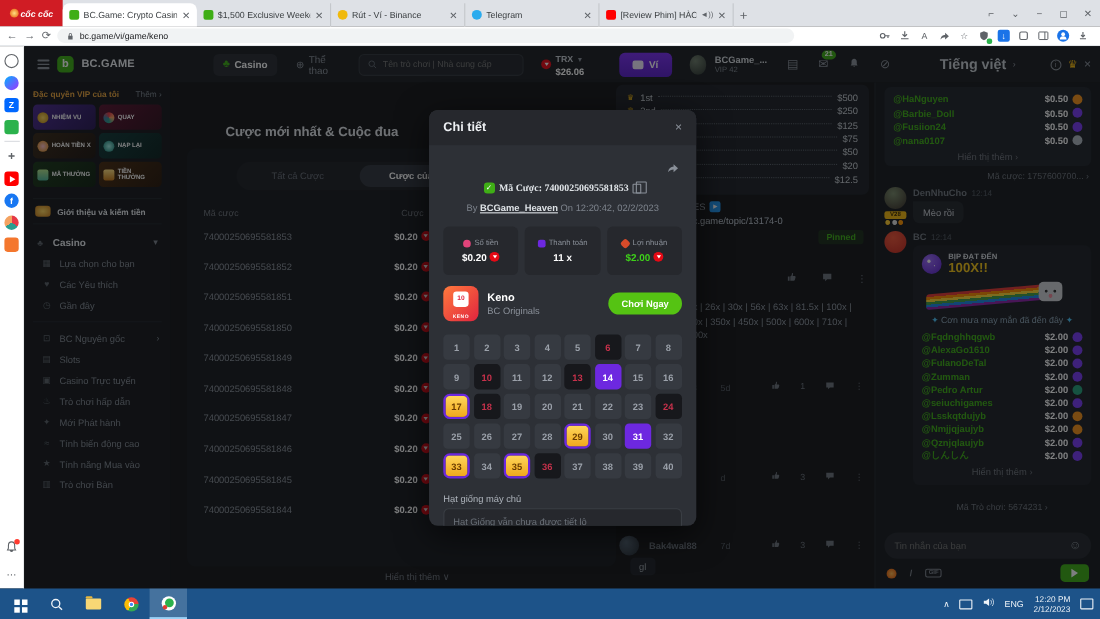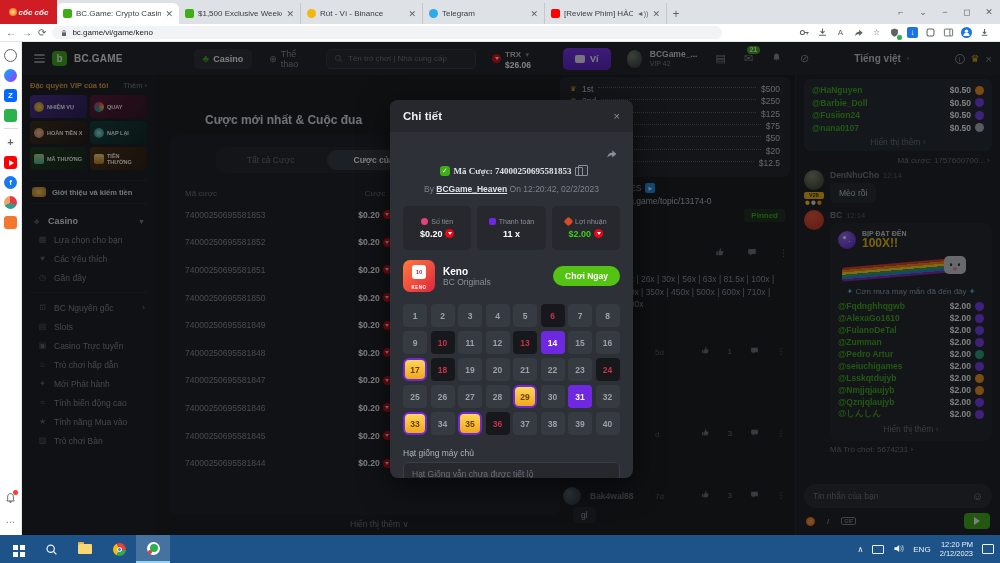--- a/index.html
+++ b/index.html
@@ -81,21 +81,21 @@
   .wallet-btn { height:22px; border-radius:5px; background:linear-gradient(180deg,#7b2ff0,#5b21c8); color:#fff; font-size:9px; font-weight:bold; display:flex; align-items:center; gap:5px; padding:0 12px;margin-left:24px; }
   .wic { width:10px; height:8px; background:#fff; border-radius:2px; opacity:.9; }
   .avatar { width:18px; height:18px; border-radius:50%; background:radial-gradient(circle at 35% 30%,#6f7d6b,#2d3430); margin-left:8px; }
   .uinfo { display:flex; flex-direction:column; line-height:9px; }
   .uinfo .un { font-size:8.5px; font-weight:bold; color:#d6dade; }
   .uinfo .vip { font-size:7px; color:#7d838c; }
   .hic { color:#8a9099; font-size:11px; position:relative; margin-left:10px; }
   .hic svg { width:11px; height:11px; }
   .badge21 { position:absolute; top:-6px; right:-7px; background:#3fae16; color:#fff; font-size:6.5px; font-weight:bold; border-radius:6px; padding:0 3px; line-height:8px; }
   .chat-head { width:205px; display:flex; align-items:center; gap:6px; padding:0 8px 0 45px; }
-  .chat-head .lang { color:#c7ccd2; font-size:10px; font-weight:bold; }
+  .chat-head .lang { color:#c7ccd2; font-size:13px; font-weight:bold; }
   .chat-head .arr { color:#8a9099; font-size:8px; }
   .chat-head .sp { flex:1; }
   .info-ic { width:10px; height:10px; border:1px solid #8a9099; border-radius:50%; color:#8a9099; font-size:7px; text-align:center; line-height:9px; }
   .trophy { color:#f5b90f; font-size:10px; }
   .xgly { color:#8a9099; font-size:11px; }
 
   
   .leftnav { position:absolute; left:0; top:33px; width:133px; bottom:0; background:#191b1f; padding:6px 8px; }
   .vip-head { display:flex; align-items:center; font-size:7.5px; }
   .vip-head .t { color:#e8a33d; font-weight:bold; }
@@ -185,21 +185,21 @@
   .rainbow { position:absolute; left:4px; top:9px; width:110px; height:14px; border-radius:3px; transform:skewY(-5deg);
     background:linear-gradient(#e53935 0 17%,#fb8c00 17% 34%,#fdd835 34% 50%,#43a047 50% 67%,#1e88e5 67% 84%,#8e24aa 84%); }
   .nyancat { position:absolute; left:106px; top:2px; width:22px; height:18px; background:#cfd2d6; border-radius:5px;
     background-image:radial-gradient(circle at 32% 48%,#333 1px,transparent 1.6px),radial-gradient(circle at 68% 48%,#333 1px,transparent 1.6px),radial-gradient(circle at 50% 72%,#e89 1.5px,transparent 2px); }
   .rain-cap { text-align:center; color:#8fa6b8; font-size:8px; margin:3px 0 4px; }
   .rain-cap .sp2 { color:#4fc3f7; }
   .wrow { display:flex; align-items:center; height:12px; font-size:8.5px; }
   .wrow .nm { color:#3fae16; font-weight:bold; flex:1; white-space:nowrap; overflow:hidden; }
   .wrow .am { color:#fff; font-weight:bold; margin-right:4px; }
   .rain-more { text-align:center; color:#6f747c; font-size:8.5px; margin-top:4px; }
-  .game-line { text-align:left; color:#6f747c; font-size:8px; margin-top:4px; }
+  .game-line { text-align:center; color:#6f747c; font-size:8px; margin-top:16px; }
   .chat-input { height:24px; background:#26292e; border-radius:14px; display:flex; align-items:center; padding:0 9px; }
   .chat-input input { flex:1; background:none; border:none; outline:none; color:#9aa0a8; font-size:8.5px; font-family:"Liberation Sans",sans-serif; }
   .smiley { color:#8a9099; font-size:11px; }
   .chat-tools { display:flex; align-items:center; gap:12px; padding:0 2px 2px; }
   .ctool { color:#7d838c; font-size:8px; font-weight:bold; }
   .ctool.hot { width:9px; height:9px; border-radius:50%; background:radial-gradient(#ffb74d,#e65100); }
   .gifbox { border:1px solid #7d838c; border-radius:2px; font-size:5.5px; padding:0 2px; color:#7d838c; }
   .send-btn { margin-left:auto; width:26px; height:16px; background:#3fae16; border-radius:4px; display:flex; align-items:center; justify-content:center; }
   .send-btn i { display:block; width:0; height:0; border-left:6px solid #fff; border-top:4px solid transparent; border-bottom:4px solid transparent; }
 

